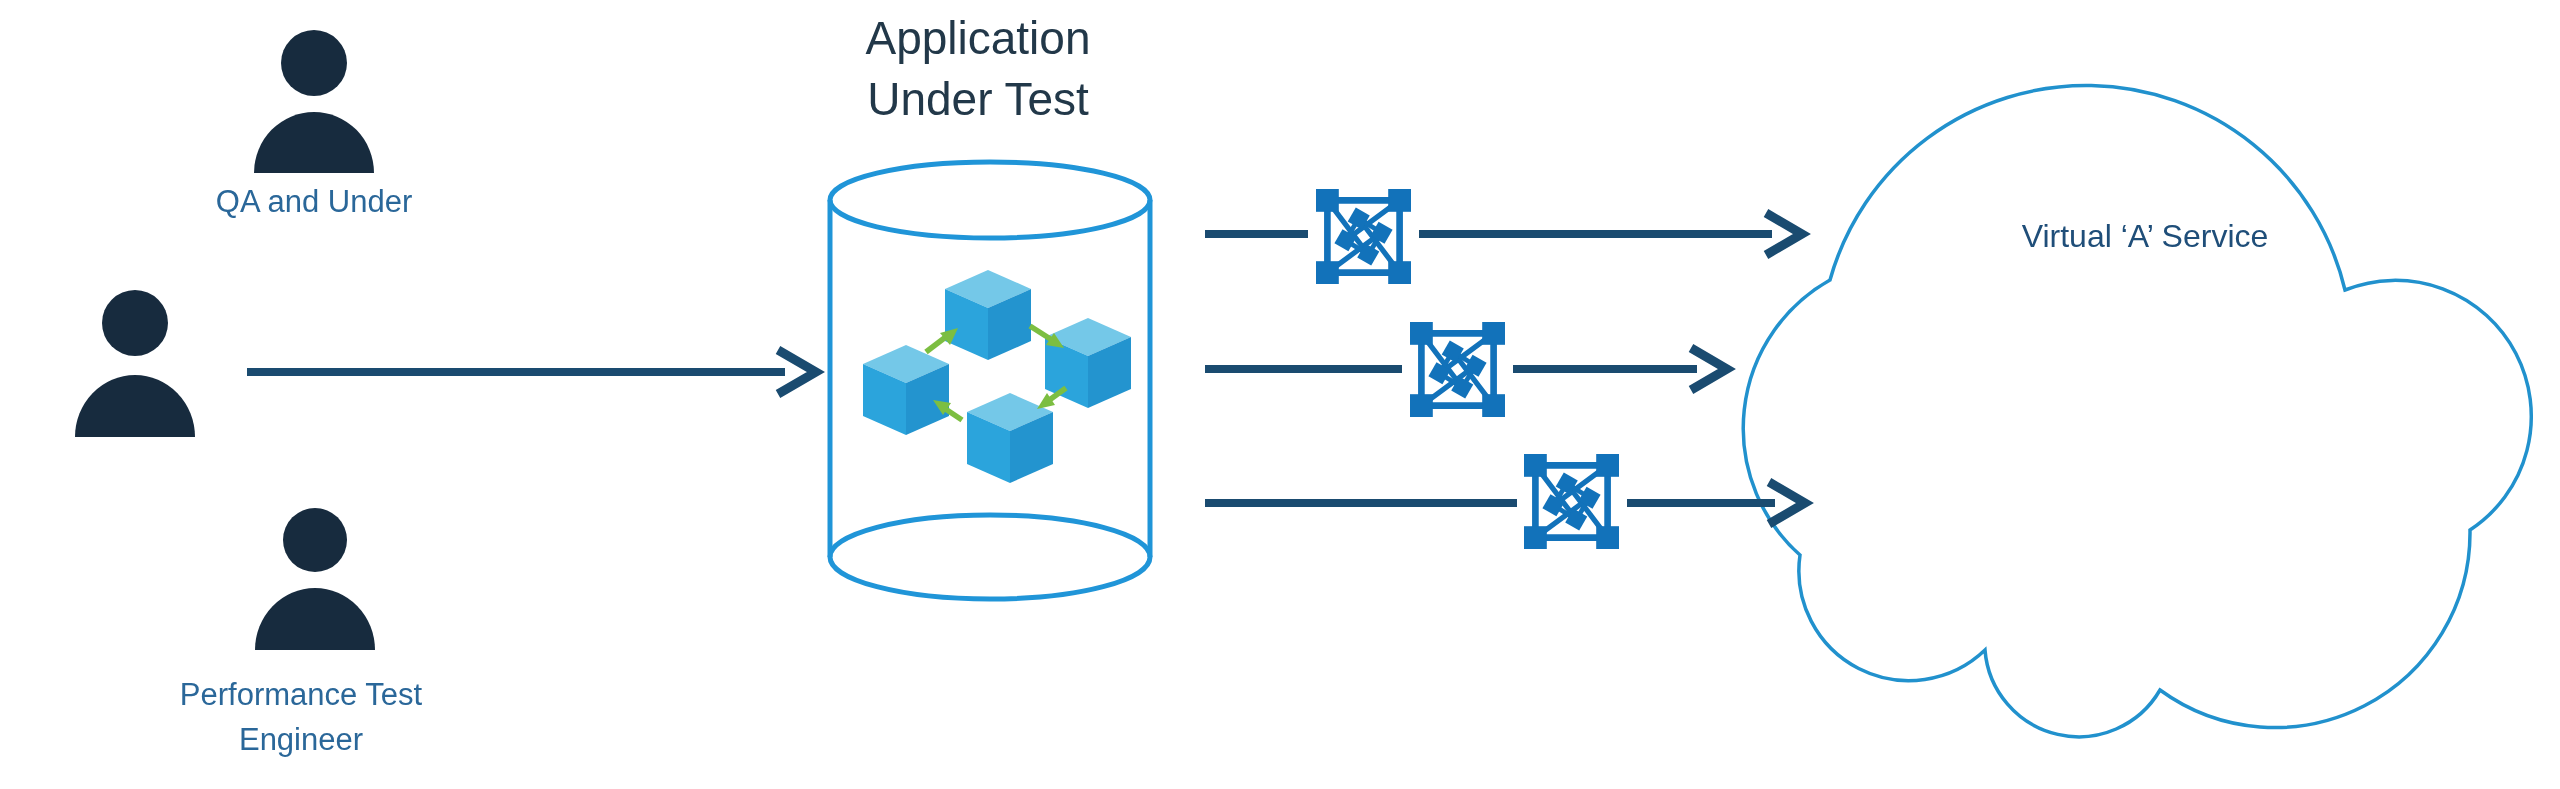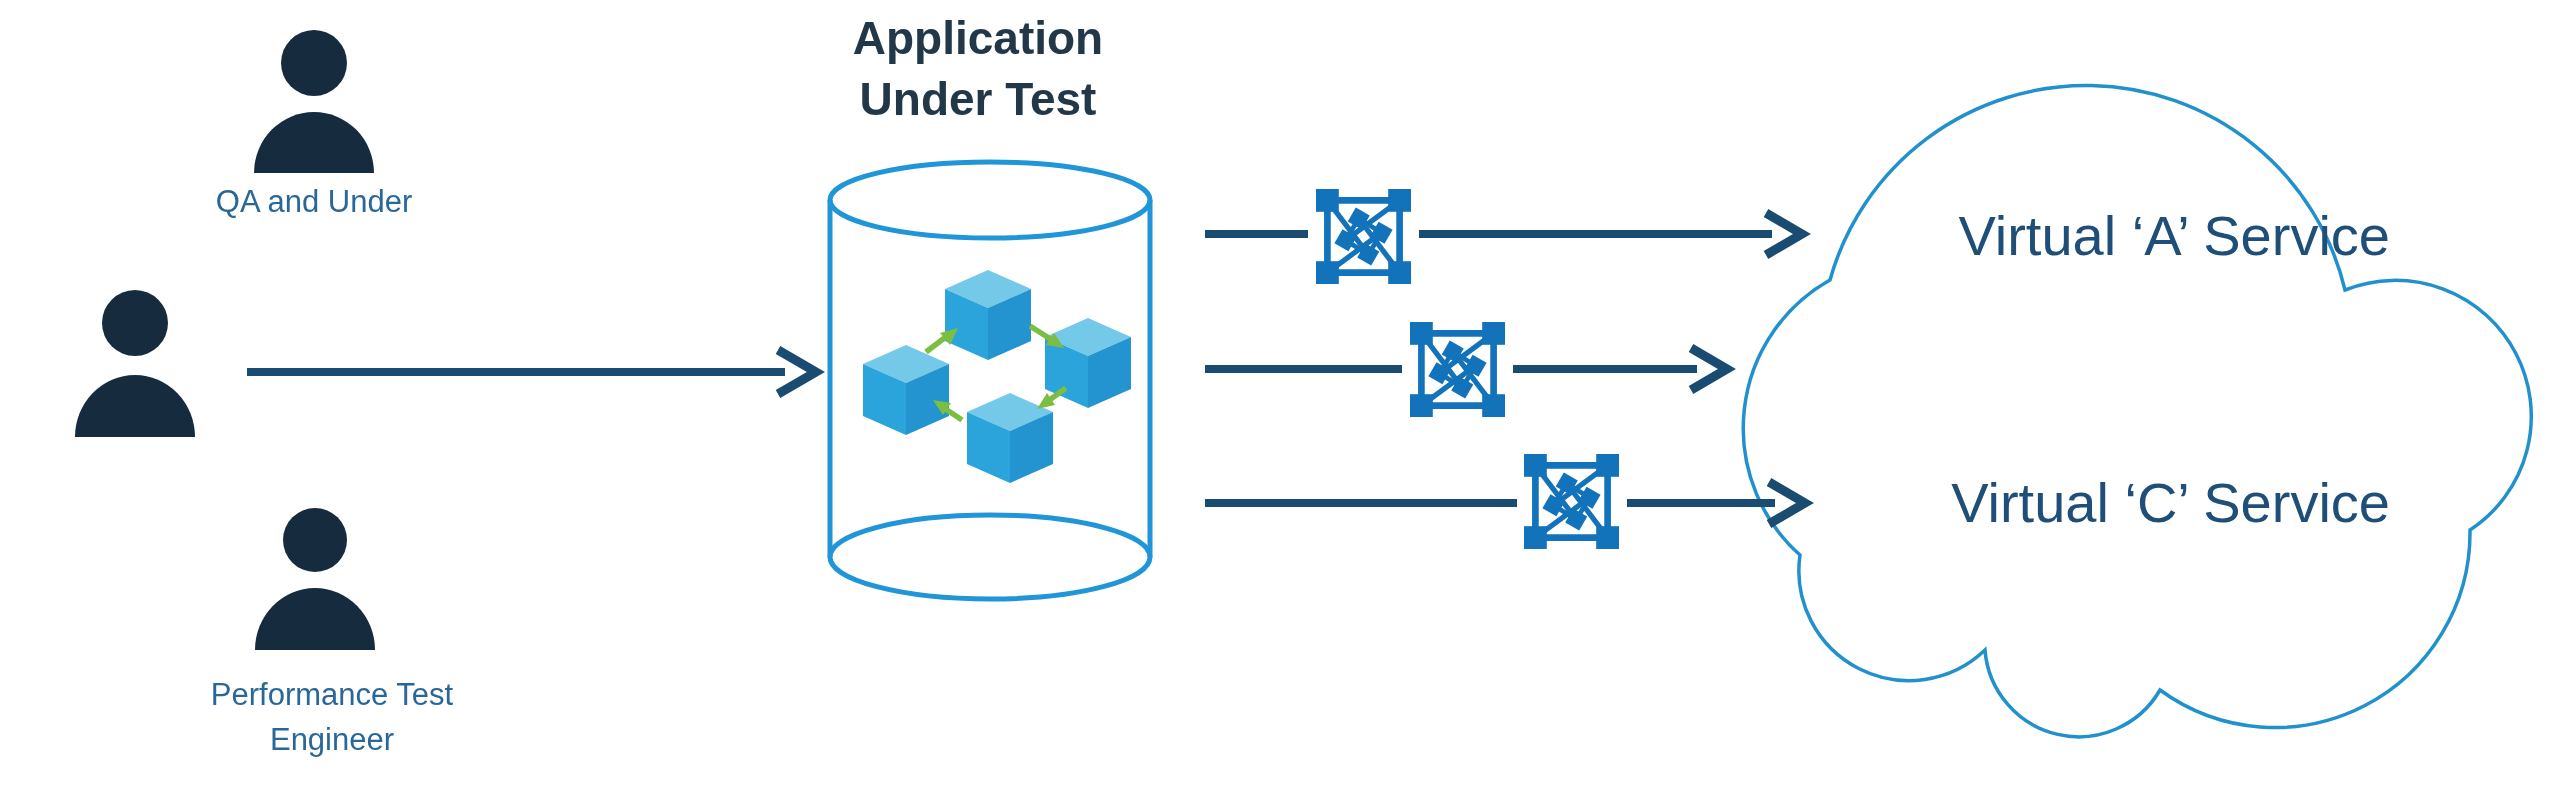--- a/index.html
+++ b/index.html
@@ -27,30 +27,30 @@
   .cycle-head{fill:var(--cycle-arrow,#7cbe41);}
 
   
   .label{position:absolute;text-align:center;}
   .actor-label{
     color:var(--person-label,#2a6799);
     font-size:31px;line-height:45px;font-weight:400;
   }
   .qa-label{left:164px;top:183px;width:300px;line-height:38px;}
   .dev-label{left:5px;top:450px;width:260px;line-height:38px;}
-  .perf-label{left:202px;top:672px;width:260px;}
+  .perf-label{left:171px;top:672px;width:260px;}
   .app-title{
     left:823px;top:8px;width:310px;
     color:var(--title-text,#223849);
-    font-size:46px;line-height:61px;font-weight:700;
+    font-size:46px;line-height:61px;font-weight:400;
   }
   .service-label{
     left:1900px;width:490px;
     color:var(--service-text,#1f4e79);
-    font-size:56px;line-height:60px;font-weight:400;text-align:right;
+    font-size:32px;line-height:60px;font-weight:400;
   }
   .service-a{top:206px;}
   .service-b{top:339px;}
   .service-c{top:473px;}
 </style>
 </head>
 <body>
 
 <div class="stage">
 
@@ -164,14 +164,13 @@
   <div class="label actor-label qa-label">QA and Under</div>
 
 
   <div class="label actor-label perf-label">Performance Test Engineer</div>
 
   <div class="label app-title">Application Under Test</div>
 
   <div class="label service-label service-a">Virtual ‘A’ Service</div>
 
 
-  <div class="label service-label service-c">Virtual ‘C’ Service</div>
 </div>
 
 </body></html>

